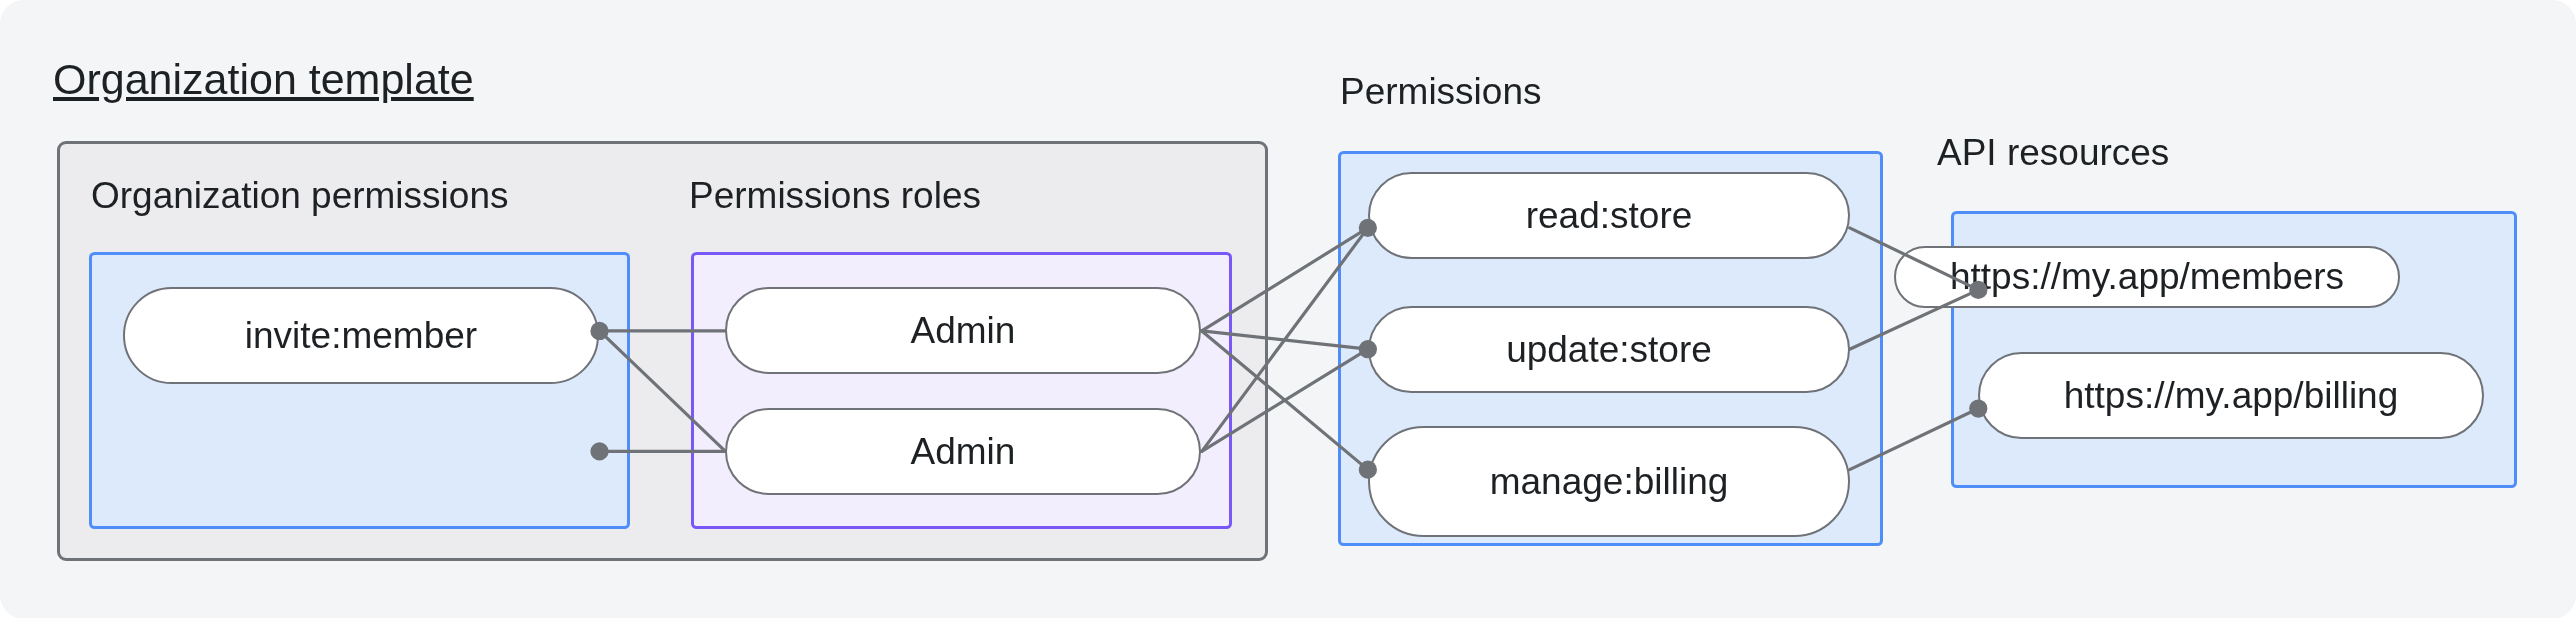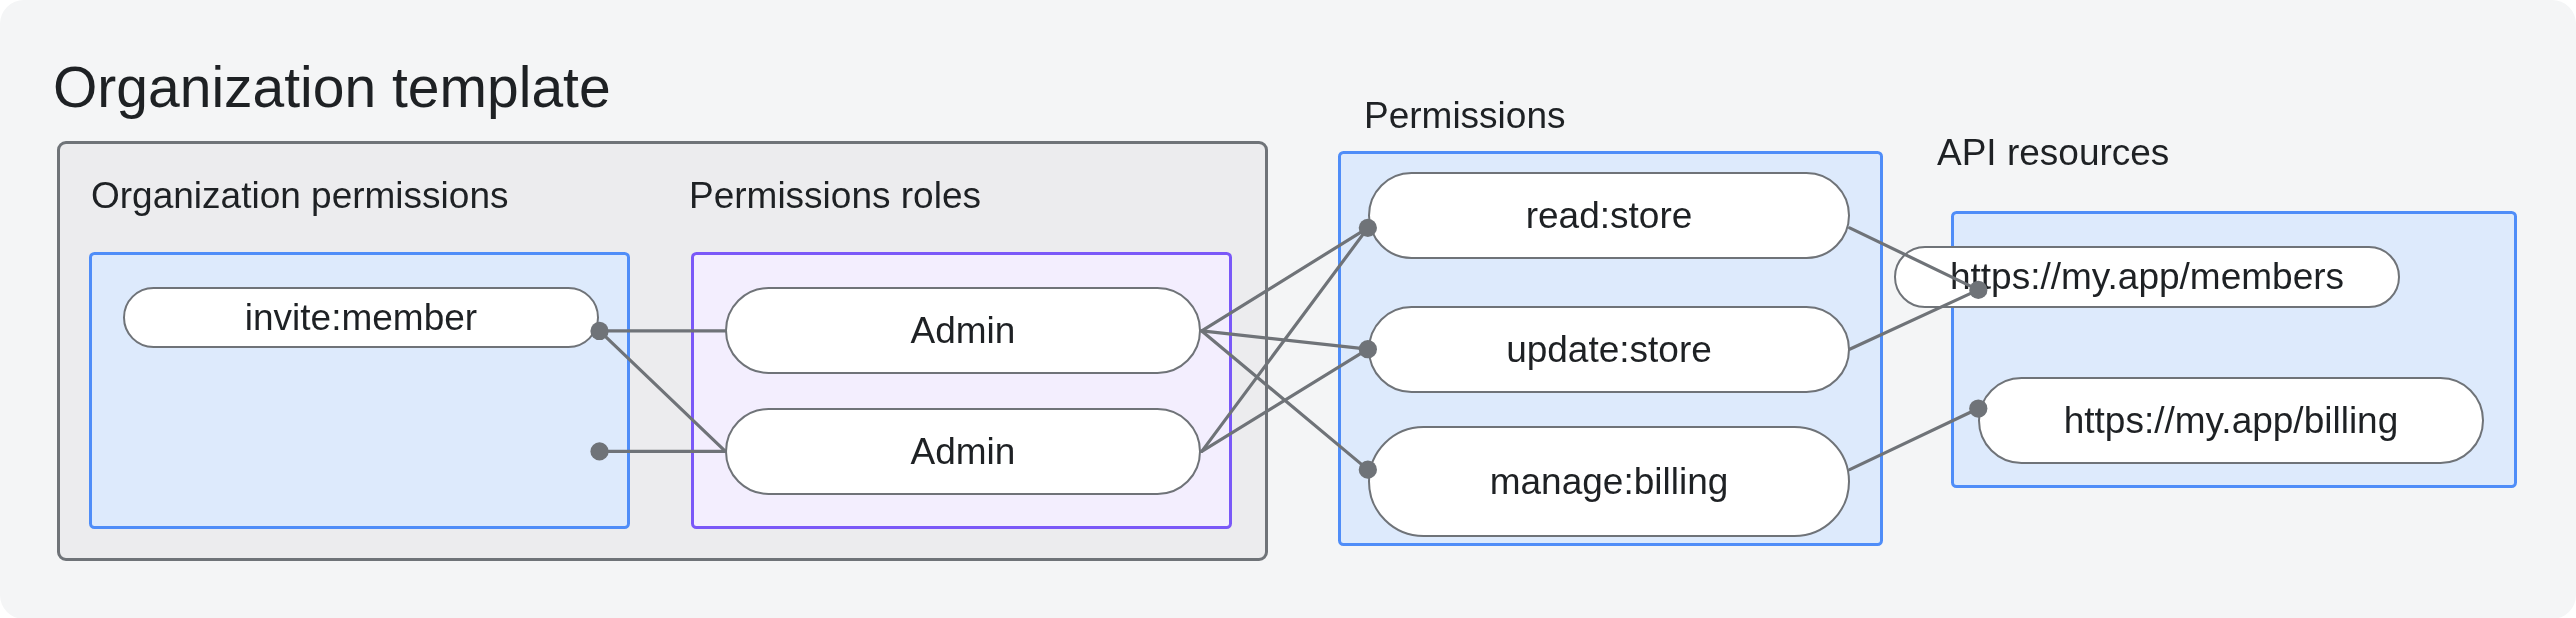--- a/index.html
+++ b/index.html
@@ -28,21 +28,21 @@
     border:3.7px solid var(--purple_border,#7a58f8);
     border-radius:5.5px;
   }
   .diagram-label{
     position:absolute;
     color:var(--text,#1e2124);
     font-size:37px;
     line-height:1.15;
     white-space:nowrap;
   }
-  .diagram-title{font-size:57px;}
+  .diagram-title{font-size:43px;text-decoration:underline;}
   .node{
     position:absolute;box-sizing:border-box;
     background:var(--pill_bg,#ffffff);
     border:2.7px solid var(--pill_border,#6f7378);
     border-radius:912px;
     display:flex;align-items:center;justify-content:center;
     color:var(--text,#1e2124);
     font-size:37px;
     white-space:nowrap;
   }
@@ -52,34 +52,34 @@
 <body>
 
 <div class="canvas">
   <div class="layer" id="groups-layer">
       <div class="group-box gray" style="left: 57px; top: 141px; width: 1211px; height: 420px;"></div>
       <div class="group-box blue" style="left: 89px; top: 252px; width: 541px; height: 277px;"></div>
       <div class="diagram-label" style="left: 91px; top: 175px;">Organization permissions</div>
       <div class="group-box purple" style="left: 691px; top: 252px; width: 541px; height: 277px;"></div>
       <div class="diagram-label" style="left: 689px; top: 175px;">Permissions roles</div>
       <div class="group-box blue" style="left: 1338px; top: 151px; width: 545px; height: 395px;"></div>
-      <div class="diagram-label" style="left: 1340px; top: 95px; margin-left: 24px;">Permissions</div>
+      <div class="diagram-label" style="left: 1340px; top: 71px;">Permissions</div>
       <div class="group-box blue" style="left: 1951px; top: 211px; width: 566px; height: 277px;"></div>
       <div class="diagram-label" style="left: 1937px; top: 132px;">API resources</div>
     </div>
   <div class="diagram-label diagram-title" style="left:53px;top:55px;">Organization template</div>
   <div class="layer" id="nodes-layer">
-      <div class="node" style="left: 123px; top: 287px; width: 476px; height: 61px;">invite:member</div>
+      <div class="node" style="left: 123px; top: 287px; width: 476px; height: 97px;">invite:member</div>
       <div class="node" style="left: 725px; top: 287px; width: 476px; height: 87px;">Admin</div>
       <div class="node" style="left: 725px; top: 408px; width: 476px; height: 87px;">Admin</div>
       <div class="node" style="left: 1368px; top: 172px; width: 482px; height: 87px;">read:store</div>
       <div class="node" style="left: 1368px; top: 306px; width: 482px; height: 87px;">update:store</div>
       <div class="node" style="left: 1368px; top: 426px; width: 482px; height: 111px;">manage:billing</div>
       <div class="node" style="left: 1894px; top: 246px; width: 506px; height: 62px;">https://my.app/members</div>
-      <div class="node" style="left: 1978px; top: 377px; width: 506px; height: 87px;">https://my.app/billing</div>
+      <div class="node" style="left: 1978px; top: 352px; width: 506px; height: 87px;">https://my.app/billing</div>
     </div>
   <svg class="edges" id="edges-layer" width="2576" height="619" viewBox="0 0 2823 678">
       <line x1="657" y1="362.5" x2="795" y2="362.5" stroke="#6f7378" stroke-width="3.5" stroke-linecap="round"></line>
       <line x1="657" y1="362.5" x2="795" y2="494.5" stroke="#6f7378" stroke-width="3.5" stroke-linecap="round"></line>
       <line x1="657" y1="494.5" x2="795" y2="494.5" stroke="#6f7378" stroke-width="3.5" stroke-linecap="round"></line>
       <line x1="1317" y1="362.5" x2="1499" y2="249.5" stroke="#6f7378" stroke-width="3.5" stroke-linecap="round"></line>
       <line x1="1317" y1="362.5" x2="1499" y2="382.5" stroke="#6f7378" stroke-width="3.5" stroke-linecap="round"></line>
       <line x1="1317" y1="362.5" x2="1499" y2="514.5" stroke="#6f7378" stroke-width="3.5" stroke-linecap="round"></line>
       <line x1="1317" y1="494.5" x2="1499" y2="249.5" stroke="#6f7378" stroke-width="3.5" stroke-linecap="round"></line>
       <line x1="1317" y1="494.5" x2="1499" y2="382.5" stroke="#6f7378" stroke-width="3.5" stroke-linecap="round"></line>

